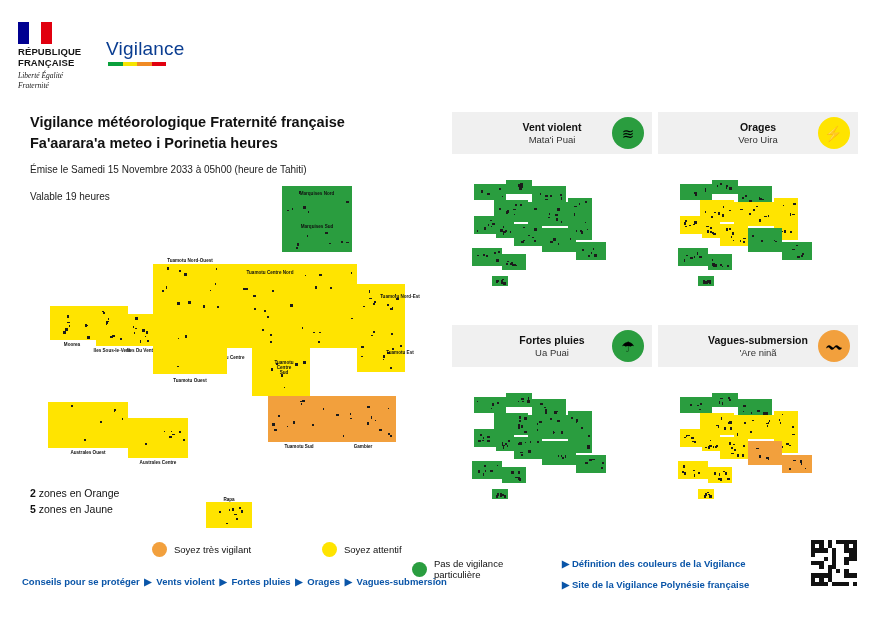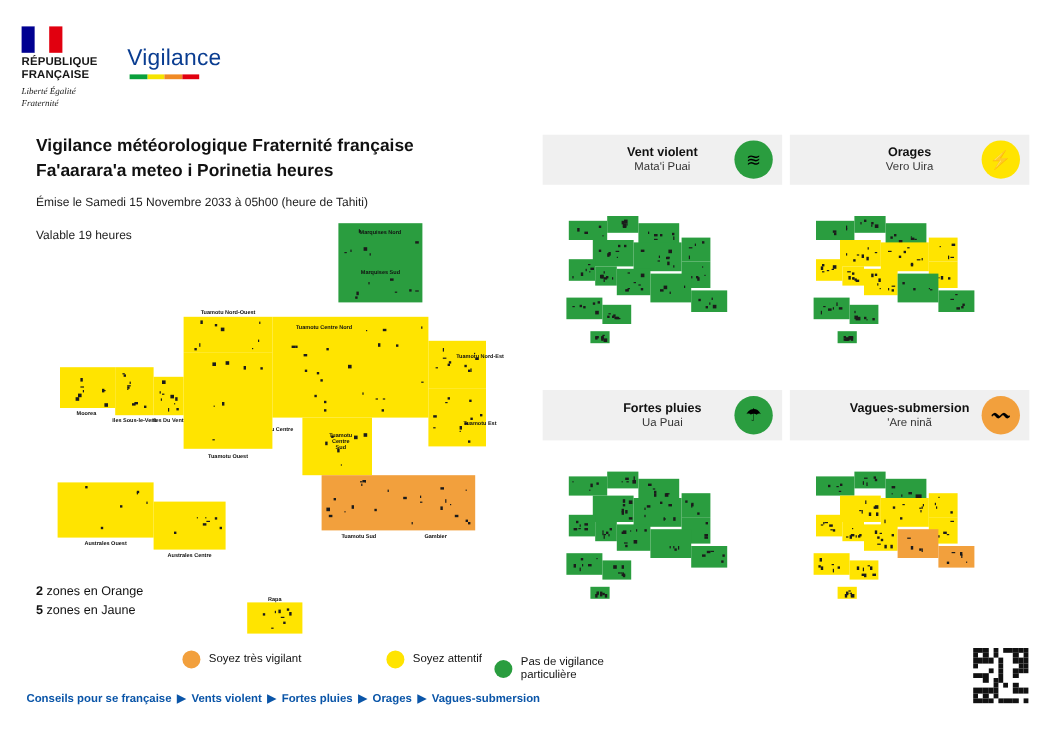--- a/index.html
+++ b/index.html
@@ -1027,28 +1027,30 @@
 
   <div class="legend" id="legend">
       <div class="leg-item" style="left: 130px; top: 4px;">
         <span class="leg-dot" style="background: rgb(242, 160, 61);"></span>
         <span>Soyez très vigilant</span>
       </div>
       <div class="leg-item" style="left: 300px; top: 4px;">
         <span class="leg-dot" style="background: rgb(255, 228, 0);"></span>
         <span>Soyez attentif</span>
       </div>
-      <div class="leg-item" style="left: 390px; top: 8px;">
+      <div class="leg-item" style="left: 390px; top: 20px;">
         <span class="leg-dot" style="background: rgb(42, 157, 63);"></span>
         <span>Pas de vigilance<br>particulière</span>
       </div>
     </div>
 
-  <div class="links-left" id="links-left"><span>Conseils pour se française</span><span class="sep"> ▶ </span><span>Vents violent</span><span class="sep"> ▶ </span><span>Fortes pluies</span><span class="sep"> ▶ </span><span>Orages</span><span class="sep"> ▶ </span><span>Vagues-submersion</span></div>
+  <div class="links-left" id="links-left"><span>Conseils pour se protéger</span><span class="sep"> ▶ </span><span>Vents violent</span><span class="sep"> ▶ </span><span>Fortes pluies</span><span class="sep"> ▶ </span><span>Orages</span><span class="sep"> ▶ </span><span>Vagues-submersion</span></div>
   <div class="links-right" id="links-right">
+      <div><span>▶ </span><span>Définition des couleurs de la Vigilance</span></div>
+      <div><span>▶ </span><span>Site de la Vigilance Polynésie française</span></div>
     </div>
 
   <div class="qr">
     <div class="qr-grid" id="qr-grid">
         <i class="on"></i>
         <i class="on"></i>
         <i class="on"></i>
         <i></i>
         <i class="on"></i>
         <i></i>

